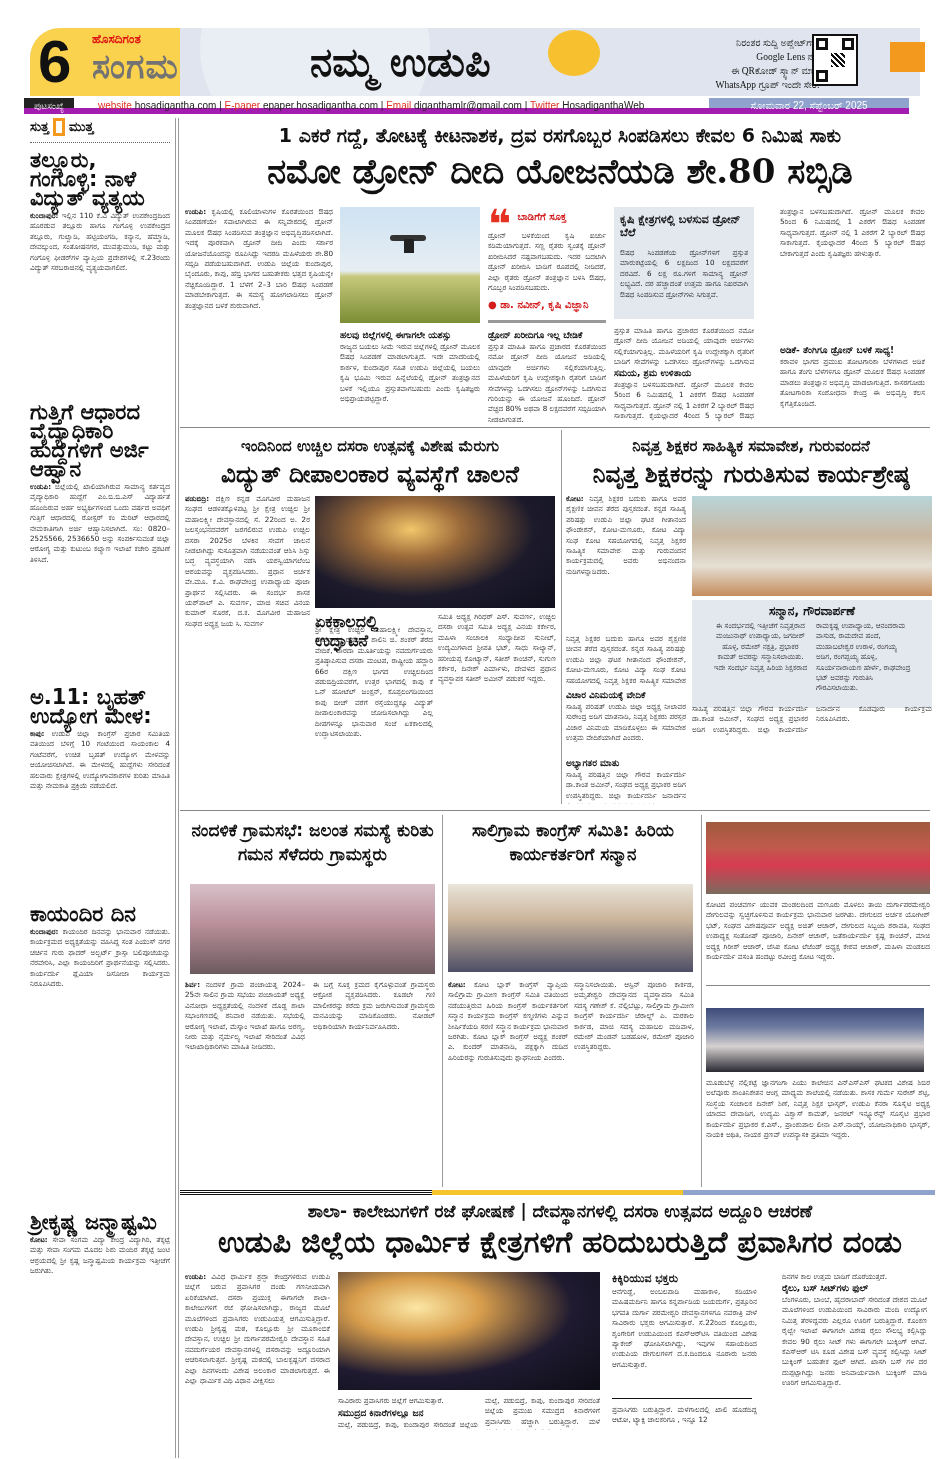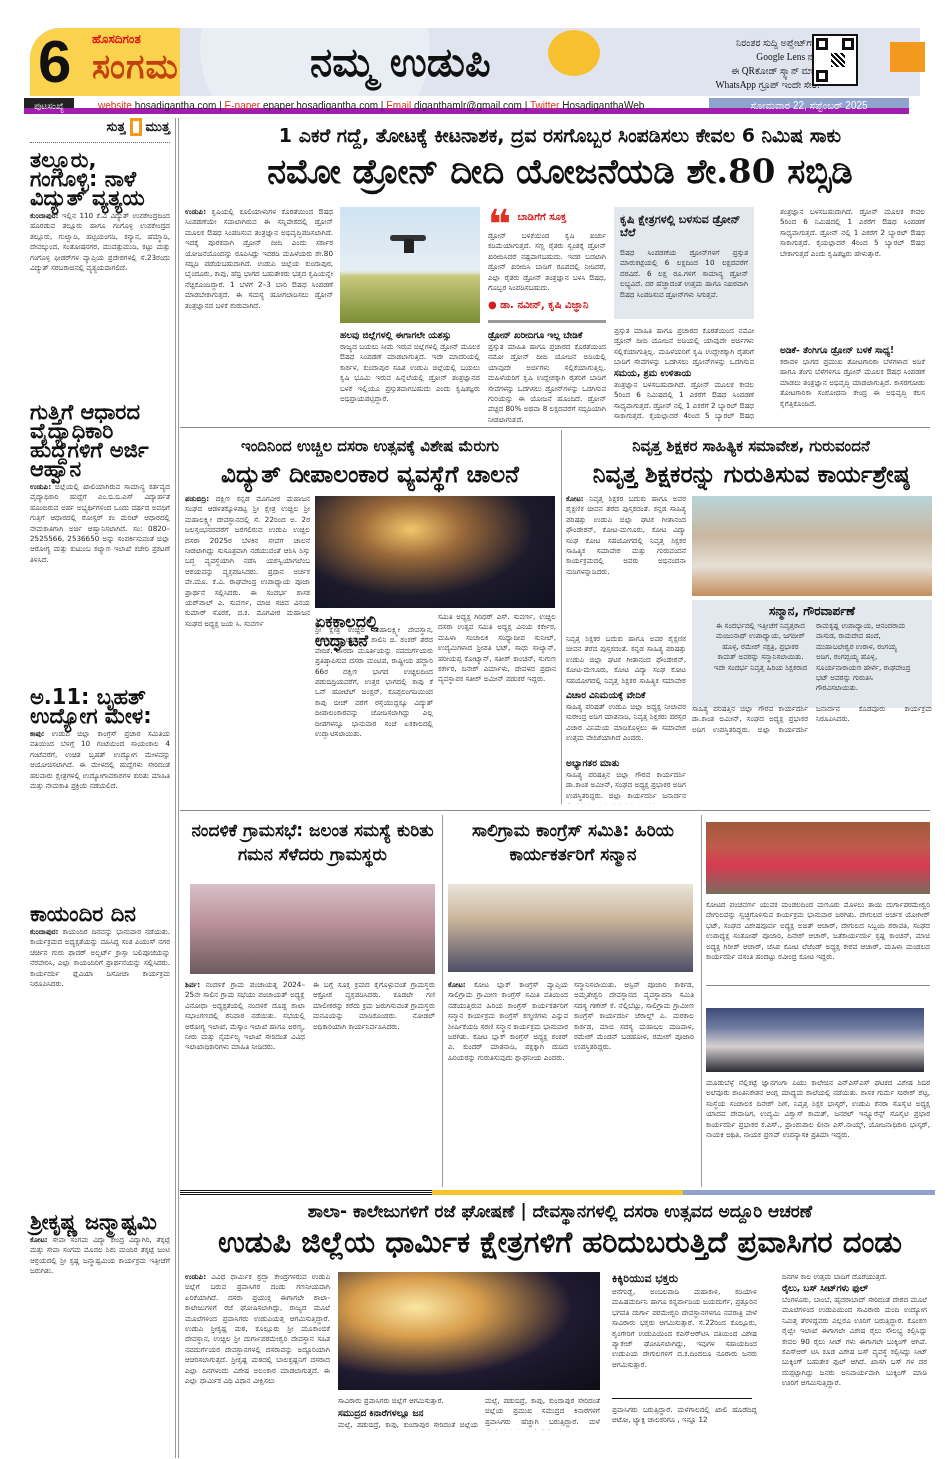--- a/index.html
+++ b/index.html
@@ -5,35 +5,35 @@
 *{box-sizing:border-box;margin:0;padding:0}
 body{width:945px;height:1459px;background:#fff;font-family:"DejaVu Sans",sans-serif;color:#111;overflow:hidden;position:relative}
 .abs{position:absolute}
 
 .mast{left:30px;top:28px;width:890px;height:68px;background:#dfe4ee;border-radius:30px 0 0 0;overflow:hidden}
 .mast-yellow{left:0;top:0;width:150px;height:68px;background:#fbd24e}
 .mast-sun{left:298px;top:0;width:52px;height:50px;border-radius:50%;background:#f7c02e}
 .mast-arc{left:170px;top:-90px;width:230px;height:220px;border-radius:50%;background:#e9edf4}
 .pg-num{left:8px;top:2px;font-family:"Liberation Sans",sans-serif;font-weight:bold;font-size:60px;line-height:64px;color:#111}
 .brand-small{left:62px;top:4px;font-weight:bold;font-size:12px;color:#d11;}
-.brand-big{left:62px;top:18px;font-weight:bold;font-size:34px;color:#c2410c;letter-spacing:1px}
+.brand-big{left:62px;top:18px;font-weight:bold;font-size:34px;color:#737373;letter-spacing:1px}
 .section-title{left:180px;top:10px;font-family:"DejaVu Serif",serif;font-weight:bold;font-size:40px;color:#111}
 .qr-text{right:260px;top:8px;text-align:right;font-family:"Liberation Serif",serif;font-size:9.5px;line-height:14px;color:#111}
 .orange{left:890px;top:42px;width:35px;height:30px;background:#f39a1e}
 .strip{left:24px;top:98px;width:885px;height:16px;border-bottom:6px solid #a21caf;display:flex;font-family:"Liberation Sans",sans-serif;font-size:10px;line-height:16px}
 .strip .tag{background:#222;color:#fff;width:50px;text-align:center;font-size:9px}
 .strip .links{padding-left:24px;flex:1;color:#222}
 .strip .links b{color:#d32;font-weight:normal}
 .strip .date{background:#8fa3cc;color:#fff;width:200px;text-align:center;font-size:10px}
 
 .vrule{background:#999;width:1px}
 .left-col{left:30px;top:118px;width:140px}
 .body-txt{font-size:7.2px;line-height:10.4px;color:#222;text-align:justify}
 .body-txt b{font-weight:bold}
-.stitle{font-size:13px;font-weight:bold;margin-bottom:12px;text-align:right}
+.stitle{font-size:13px;font-weight:bold;margin-bottom:12px;text-align:left}
 .stitle .door{display:inline-block;width:12px;height:18px;border:3px solid #f39a1e;vertical-align:middle;margin:0 4px}
 .lh{font-size:21px;font-weight:bold;line-height:19px;margin:6px 0 3px}
 .dl{font-family:"DejaVu Sans",sans-serif;font-size:19px;font-weight:bold;line-height:26px;text-align:center}
 .dl.big{font-family:"DejaVu Serif",serif;font-size:34px;line-height:42px}
 .dl.mid{font-family:"DejaVu Serif",serif;font-size:24px;line-height:32px}
 .img{background:#777;overflow:hidden}
 .img-drone{background:linear-gradient(180deg,#cfe3f2 0%,#e6eef3 55%,#c6c87a 60%,#7b8d35 100%)}
 .img-night{background:radial-gradient(ellipse at 40% 30%,#f2c66a 0%,#9b6a3a 25%,#1d1b2b 60%,#0f0f1e 100%)}
 .img-group{background:linear-gradient(180deg,#b8d5d9 0%,#c9b7a0 40%,#e5e0d5 70%,#c58c5c 100%)}
 .img-hall{background:linear-gradient(180deg,#d8c0c8 0%,#b98f9a 45%,#6c5a5e 100%)}

